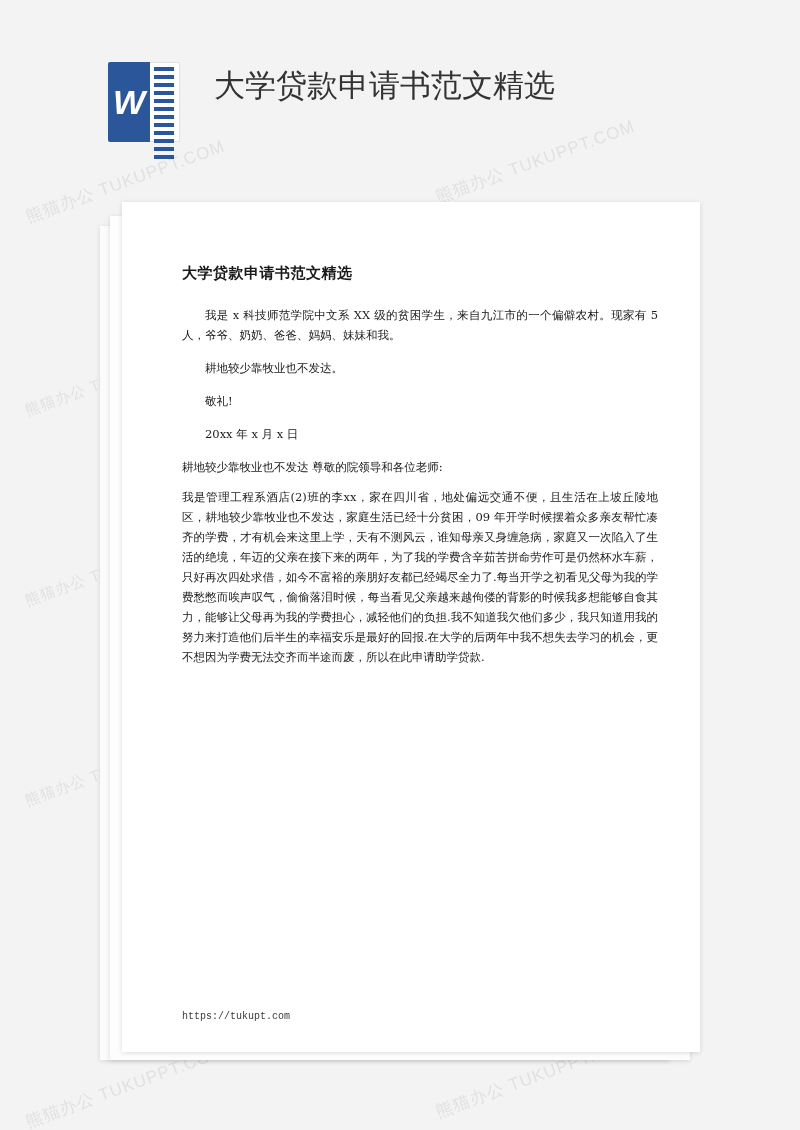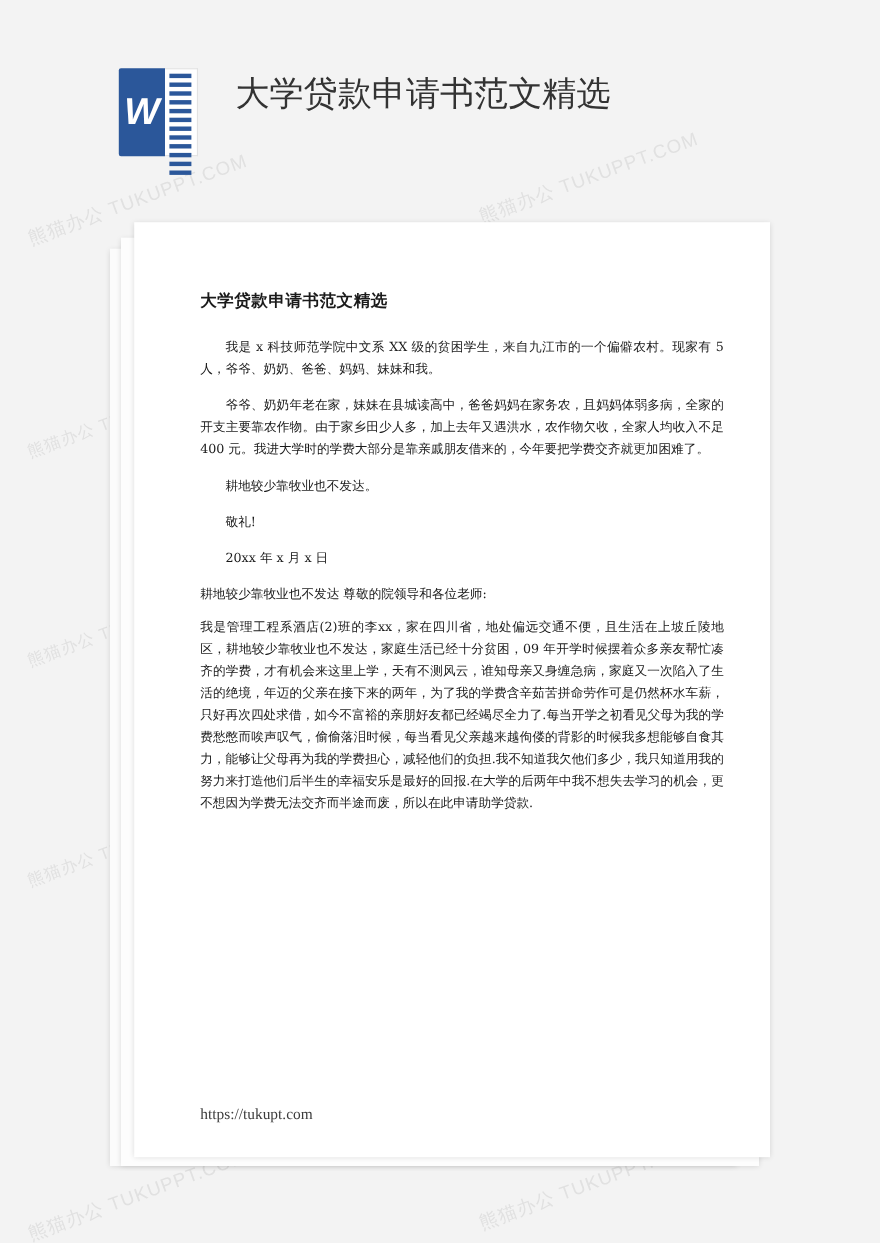--- a/index.html
+++ b/index.html
@@ -127,23 +127,23 @@
   p.noindent {
     text-indent: 0;
   }
   p.tight {
     margin-bottom: 10px;
   }
   .url {
     position: absolute;
     left: 60px;
     bottom: 30px;
-    font-size: 14px;
+    font-size: 10px;
     color: #3b3b3b;
-    font-family: Liberation Serif, serif;
+    font-family: Liberation Mono, monospace;
   }
 
   
   .wm {
     position: absolute;
     color: rgba(130,130,130,0.16);
     font-size: 15px;
     font-family: "Liberation Sans", sans-serif;
     transform: rotate(-20deg);
     white-space: nowrap;
@@ -191,21 +191,20 @@
   <div class="doc-title">大学贷款申请书范文精选</div>
 </div>
 
 <div class="stack">
   <div class="sheet back2"></div>
   <div class="sheet back1"></div>
   <div class="sheet front">
     <div class="page-body">
       <div class="page-title">大学贷款申请书范文精选</div>
       <p class="para">我是 x 科技师范学院中文系 XX 级的贫困学生，来自九江市的一个偏僻农村。现家有 5 人，爷爷、奶奶、爸爸、妈妈、妹妹和我。</p>
-      <p class="para">爷爷、奶奶年老在家，妹妹在县城读高中，爸爸妈妈在家务农，且妈妈体弱多病，全家的开支主要靠农作物。由于家乡田少人多，加上去年又遇洪水，农作物欠收，全家人均收入不足 400 元。我进大学时的学费大部分是靠亲戚朋友借来的，今年要把学费交齐就更加困难了。</p>
       <p class="para">耕地较少靠牧业也不发达。</p>
       <p class="para">敬礼!</p>
       <p class="para">20xx 年 x 月 x 日</p>
       <p class="para noindent tight">耕地较少靠牧业也不发达 尊敬的院领导和各位老师:</p>
       <p class="para noindent">我是管理工程系酒店(2)班的李xx，家在四川省，地处偏远交通不便，且生活在上坡丘陵地区，耕地较少靠牧业也不发达，家庭生活已经十分贫困，09 年开学时候摆着众多亲友帮忙凑齐的学费，才有机会来这里上学，天有不测风云，谁知母亲又身缠急病，家庭又一次陷入了生活的绝境，年迈的父亲在接下来的两年，为了我的学费含辛茹苦拼命劳作可是仍然杯水车薪，只好再次四处求借，如今不富裕的亲朋好友都已经竭尽全力了.每当开学之初看见父母为我的学费愁憋而唉声叹气，偷偷落泪时候，每当看见父亲越来越佝偻的背影的时候我多想能够自食其力，能够让父母再为我的学费担心，减轻他们的负担.我不知道我欠他们多少，我只知道用我的努力来打造他们后半生的幸福安乐是最好的回报.在大学的后两年中我不想失去学习的机会，更不想因为学费无法交齐而半途而废，所以在此申请助学贷款.</p>
     </div>
     <div class="url">https://tukupt.com</div>
   </div>
 </div>
 

